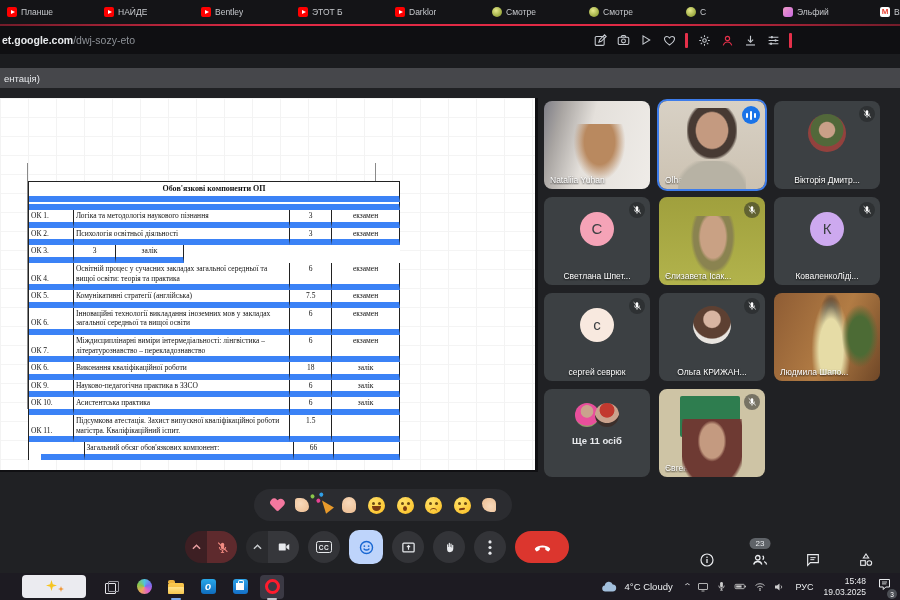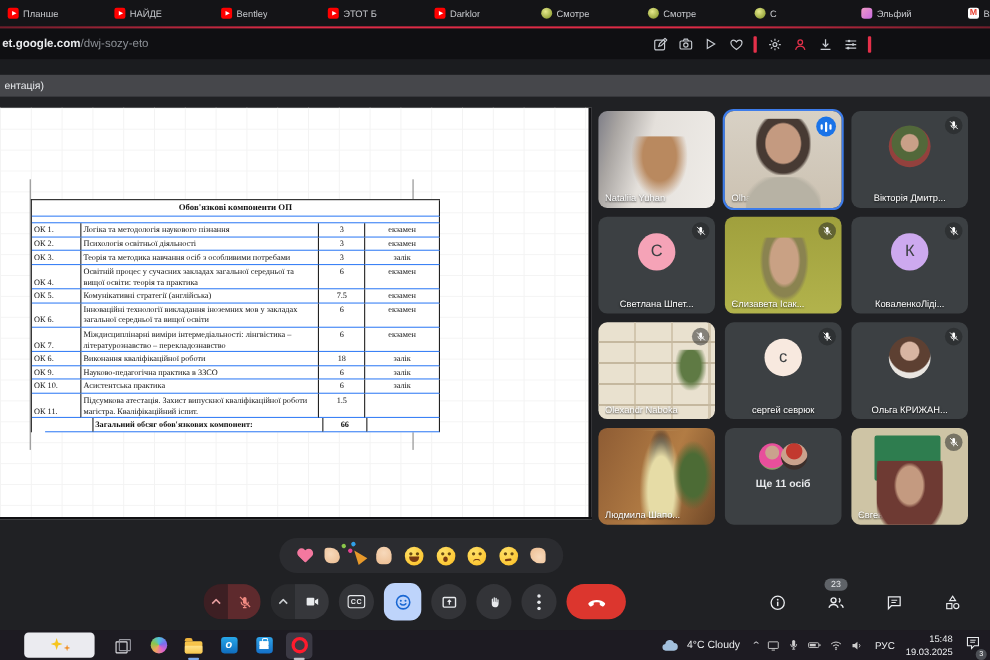--- a/index.html
+++ b/index.html
@@ -61,28 +61,28 @@
   .doc { position:absolute; left:0; top:10px; width:538px; height:374px; background:#fff;
          background-image:linear-gradient(to right,#f3f3f3 1px,transparent 1px),
                           linear-gradient(to bottom,#f4f4f4 1px,transparent 1px);
          background-size:28px 19px; border-right:3px solid #101013; border-bottom:2px solid #101013; }
   .guide { position:absolute; top:65px; width:1px; height:246px; background:#8a8a8a; }
   .g-left { left:27px; } .g-right { left:375px; }
   .utable { position:absolute; left:28px; top:83px; width:372px; border-top:1px solid #222;
             border-left:1px solid #222; font-family:"Liberation Serif", serif; font-size:7.5px;
             color:#111; background:#fff; }
   .trow { display:flex; }
-  .tc { border-right:1px solid #222; border-bottom:1px solid #3b82f6; padding:1px 2px; line-height:1.28; }
+  .tc { border-right:1px solid #222; border-bottom:6px solid #3b82f6; padding:1px 2px; line-height:1.28; }
   .tc-code { width:45px; display:flex; align-items:flex-end; }
   .tc-name { width:217px; }
   .tc-cr { width:42px; text-align:center; }
   .tc-as { width:68px; text-align:center; }
   .thead { width:372px; text-align:center; font-weight:bold; font-size:8px; padding:2px 0; }
   .tspacer { width:372px; height:6px; }
-  .trow.total { font-weight:bold;padding-left:12px; }
+  .trow.total { font-weight:normal;padding-left:12px; }
 
   
   .grid { position:absolute; left:544px; top:13px; display:grid;
           grid-template-columns:repeat(3,106px); grid-auto-rows:88px; gap:8px 9px; }
   .tile { position:relative; background:#3c4043; border-radius:8px; overflow:hidden; }
   .tile.speaking { box-shadow:0 0 0 2px #3d7cea; }
   .pname { position:absolute; left:6px; bottom:4px; right:4px; font-size:8.5px; color:#fff;
            text-shadow:0 1px 2px rgba(0,0,0,.85); white-space:nowrap; overflow:hidden; }
   .pname.center { left:0; right:0; text-align:center; }
   .mic { position:absolute; top:5px; right:5px; width:16px; height:16px; border-radius:50%;
@@ -173,21 +173,21 @@
   .cam-pill .pseg.chev { width:22px; background:#2a2b2e; color:#c9cccf; }
   .cam-pill .pseg.ic   { width:31px; background:#36373b; color:#e8eaed; }
   .cbtn { width:32px; height:32px; border-radius:50%; background:#333438; display:flex;
           align-items:center; justify-content:center; color:#e8eaed; }
   .cc-ic { border:1.5px solid #e8eaed; border-radius:2.5px; font-size:6.5px; font-weight:bold;
            padding:1.5px 2px; letter-spacing:.5px; color:#e8eaed; }
   .react-btn { width:34px; height:34px; border-radius:10px; background:#bed4fb; display:flex;
                align-items:center; justify-content:center; }
   .end-btn { width:54px; height:32px; border-radius:16px; background:#dc362e; display:flex;
              align-items:center; justify-content:center; }
-  .rgroup { position:absolute; right:24px; top:10px; display:flex; align-items:center; gap:33px; }
+  .rgroup { position:absolute; right:24px; top:22px; display:flex; align-items:center; gap:33px; }
   .rbtn { position:relative; display:flex; align-items:center; justify-content:center; width:20px; height:20px; }
   .cntbadge { position:absolute; top:-12px; left:50%; transform:translateX(-50%); background:#5f6368;
               color:#e8eaed; font-size:8px; padding:1px 6px; border-radius:8px; }
 
   
   .taskbar { position:absolute; left:0; right:0; bottom:0; height:27px; background:#1d1b22;
              display:flex; align-items:center; }
   .widgets { margin-left:22px; width:64px; height:23px; background:#ebebf0; border-radius:4px;
              position:relative; flex:none; }
   .sp1 { position:absolute; left:24px; top:5px; width:11px; height:11px; background:#f6c51f;
@@ -399,21 +399,20 @@
               <div class="tc tc-as">екзамен</div>
             </div>
             <div class="trow">
               <div class="tc tc-code">ОК 2.</div>
               <div class="tc tc-name">Психологія освітньої діяльності</div>
               <div class="tc tc-cr">3</div>
               <div class="tc tc-as">екзамен</div>
             </div>
             <div class="trow">
               <div class="tc tc-code">ОК 3.</div>
-              <div class="tc tc-name">Теорія та методика навчання осіб з особливими потребами</div>
               <div class="tc tc-cr">3</div>
               <div class="tc tc-as">залік</div>
             </div>
             <div class="trow">
               <div class="tc tc-code">ОК 4.</div>
               <div class="tc tc-name">Освітній процес у сучасних закладах загальної середньої та вищої освіти: теорія та практика</div>
               <div class="tc tc-cr">6</div>
               <div class="tc tc-as">екзамен</div>
             </div>
             <div class="trow">
@@ -515,30 +514,20 @@
         <div class="tile">
           <div class="avatar" style="background: rgb(205, 169, 239);">К</div>
           <div class="mic">
             <svg viewBox="0 0 24 24" width="10" height="10">
               <path fill="#fff" d="M12 15a3 3 0 0 0 3-3V6a3 3 0 0 0-6 0v6a3 3 0 0 0 3 3z"></path>
               <path fill="none" stroke="#fff" stroke-width="1.8" d="M6 11a6 6 0 0 0 12 0M12 17v4"></path>
               <path stroke="#fff" stroke-width="2" d="M4 3l17 17"></path>
             </svg>
           </div>
           <div class="pname center">КоваленкоЛіді...</div>
-        </div>
-        <div class="tile sc-shelf">
-          <div class="mic">
-            <svg viewBox="0 0 24 24" width="10" height="10">
-              <path fill="#fff" d="M12 15a3 3 0 0 0 3-3V6a3 3 0 0 0-6 0v6a3 3 0 0 0 3 3z"></path>
-              <path fill="none" stroke="#fff" stroke-width="1.8" d="M6 11a6 6 0 0 0 12 0M12 17v4"></path>
-              <path stroke="#fff" stroke-width="2" d="M4 3l17 17"></path>
-            </svg>
-          </div>
-          <div class="pname">Olexandr Naboka</div>
         </div>
         <div class="tile">
           <div class="avatar" style="background: rgb(248, 233, 223);">с</div>
           <div class="mic">
             <svg viewBox="0 0 24 24" width="10" height="10">
               <path fill="#fff" d="M12 15a3 3 0 0 0 3-3V6a3 3 0 0 0-6 0v6a3 3 0 0 0 3 3z"></path>
               <path fill="none" stroke="#fff" stroke-width="1.8" d="M6 11a6 6 0 0 0 12 0M12 17v4"></path>
               <path stroke="#fff" stroke-width="2" d="M4 3l17 17"></path>
             </svg>
           </div>

